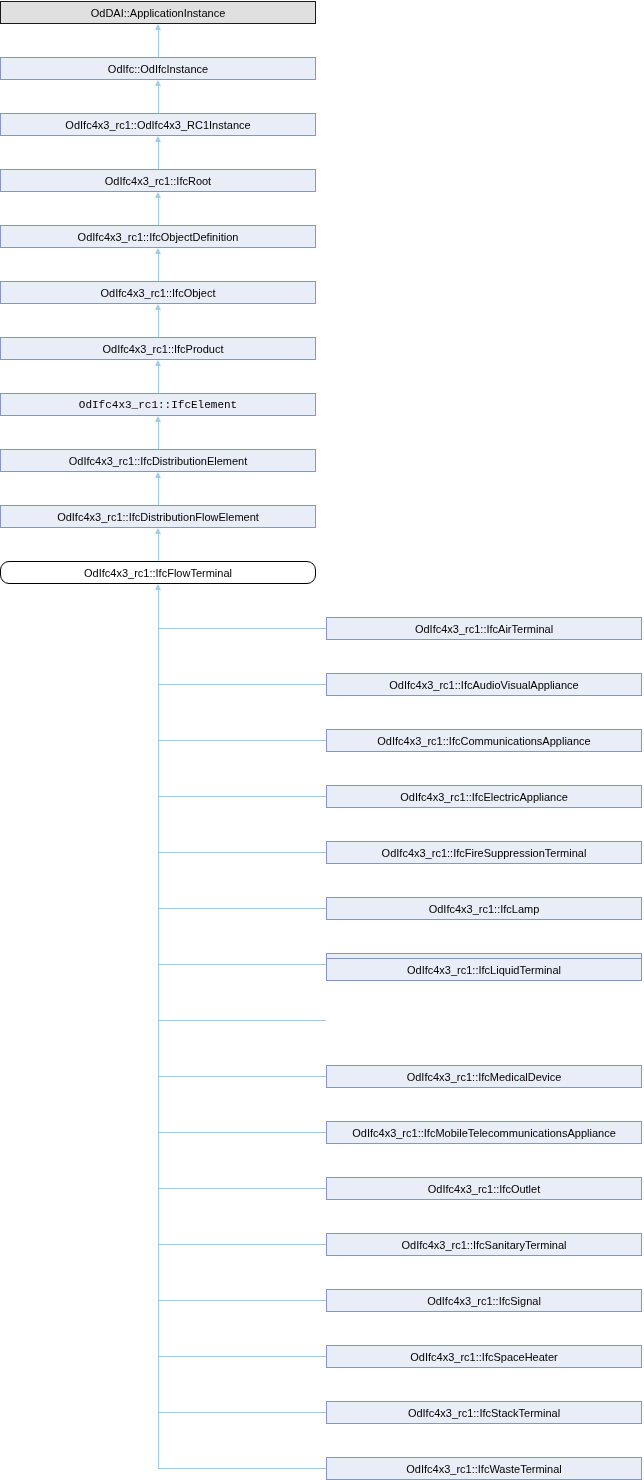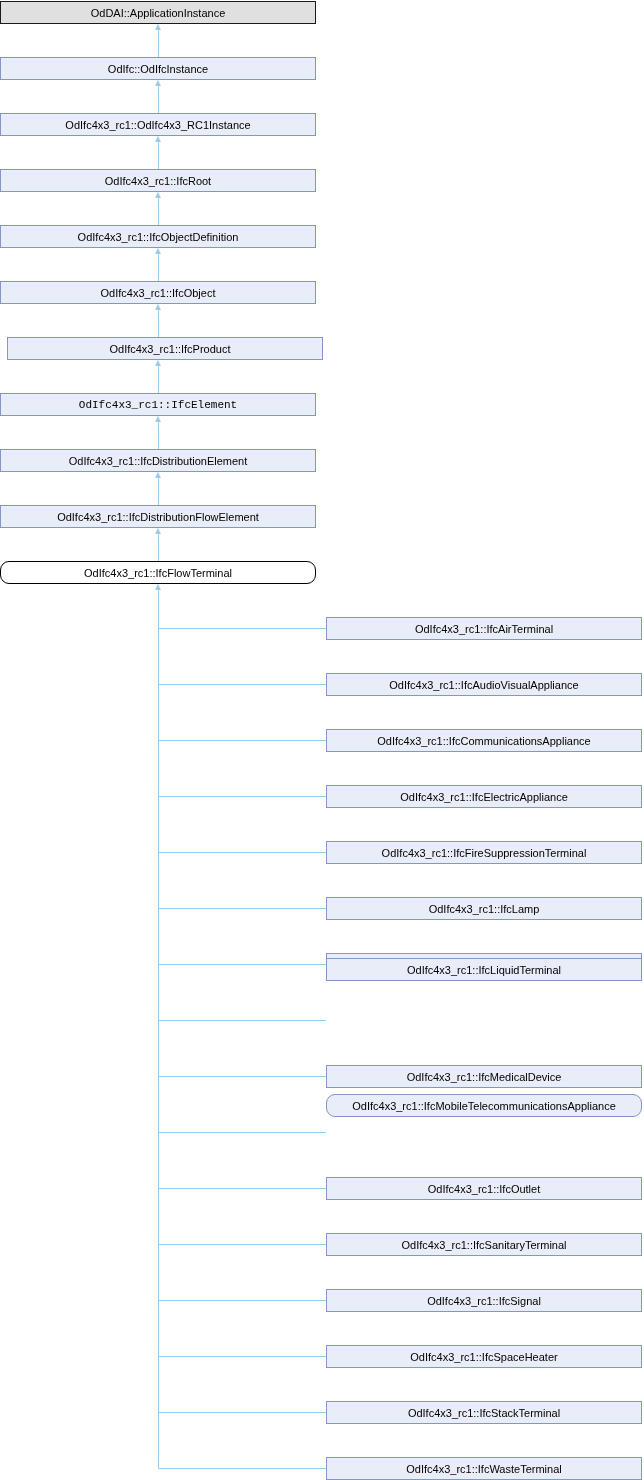--- a/index.html
+++ b/index.html
@@ -83,21 +83,21 @@
     <div class="node base" style="left: 0px; top: 225px;">
       <span>OdIfc4x3_rc1::IfcObjectDefinition</span>
     </div>
     <div class="arrowhead" style="left: 155px; top: 192px;"></div>
     <div class="vline" style="left: 158px; top: 198px; height: 27px;"></div>
     <div class="node base" style="left: 0px; top: 281px;">
       <span>OdIfc4x3_rc1::IfcObject</span>
     </div>
     <div class="arrowhead" style="left: 155px; top: 248px;"></div>
     <div class="vline" style="left: 158px; top: 254px; height: 27px;"></div>
-    <div class="node base" style="left: 7px; top: 337px; padding-left: 10px;">
+    <div class="node base" style="left: 0px; top: 337px; padding-left: 10px;">
       <span>OdIfc4x3_rc1::IfcProduct</span>
     </div>
     <div class="arrowhead" style="left: 155px; top: 304px;"></div>
     <div class="vline" style="left: 158px; top: 310px; height: 27px;"></div>
     <div class="node base" style="left: 0px; top: 393px; font-family: Liberation Mono, monospace;">
       <span>OdIfc4x3_rc1::IfcElement</span>
     </div>
     <div class="arrowhead" style="left: 155px; top: 360px;"></div>
     <div class="vline" style="left: 158px; top: 366px; height: 27px;"></div>
     <div class="node base" style="left: 0px; top: 449px; align-items: center;">
@@ -146,21 +146,21 @@
     </div>
     <div class="hline" style="left: 158px; top: 964px; width: 168px;"></div>
     <div class="node base" style="left: 326px; top: 958px;">
       <span>OdIfc4x3_rc1::IfcLiquidTerminal</span>
     </div>
     <div class="hline" style="left: 158px; top: 1020px; width: 168px;"></div>
     <div class="node base" style="left: 326px; top: 1065px;">
       <span>OdIfc4x3_rc1::IfcMedicalDevice</span>
     </div>
     <div class="hline" style="left: 158px; top: 1076px; width: 168px;"></div>
-    <div class="node base" style="left: 326px; top: 1094px; border-radius: 9px;">
+    <div class="node base" style="left: 326px; top: 1121px;">
       <span>OdIfc4x3_rc1::IfcMobileTelecommunicationsAppliance</span>
     </div>
     <div class="hline" style="left: 158px; top: 1132px; width: 168px;"></div>
     <div class="node base" style="left: 326px; top: 1177px;">
       <span>OdIfc4x3_rc1::IfcOutlet</span>
     </div>
     <div class="hline" style="left: 158px; top: 1188px; width: 168px;"></div>
     <div class="node base" style="left: 326px; top: 1233px;">
       <span>OdIfc4x3_rc1::IfcSanitaryTerminal</span>
     </div>

